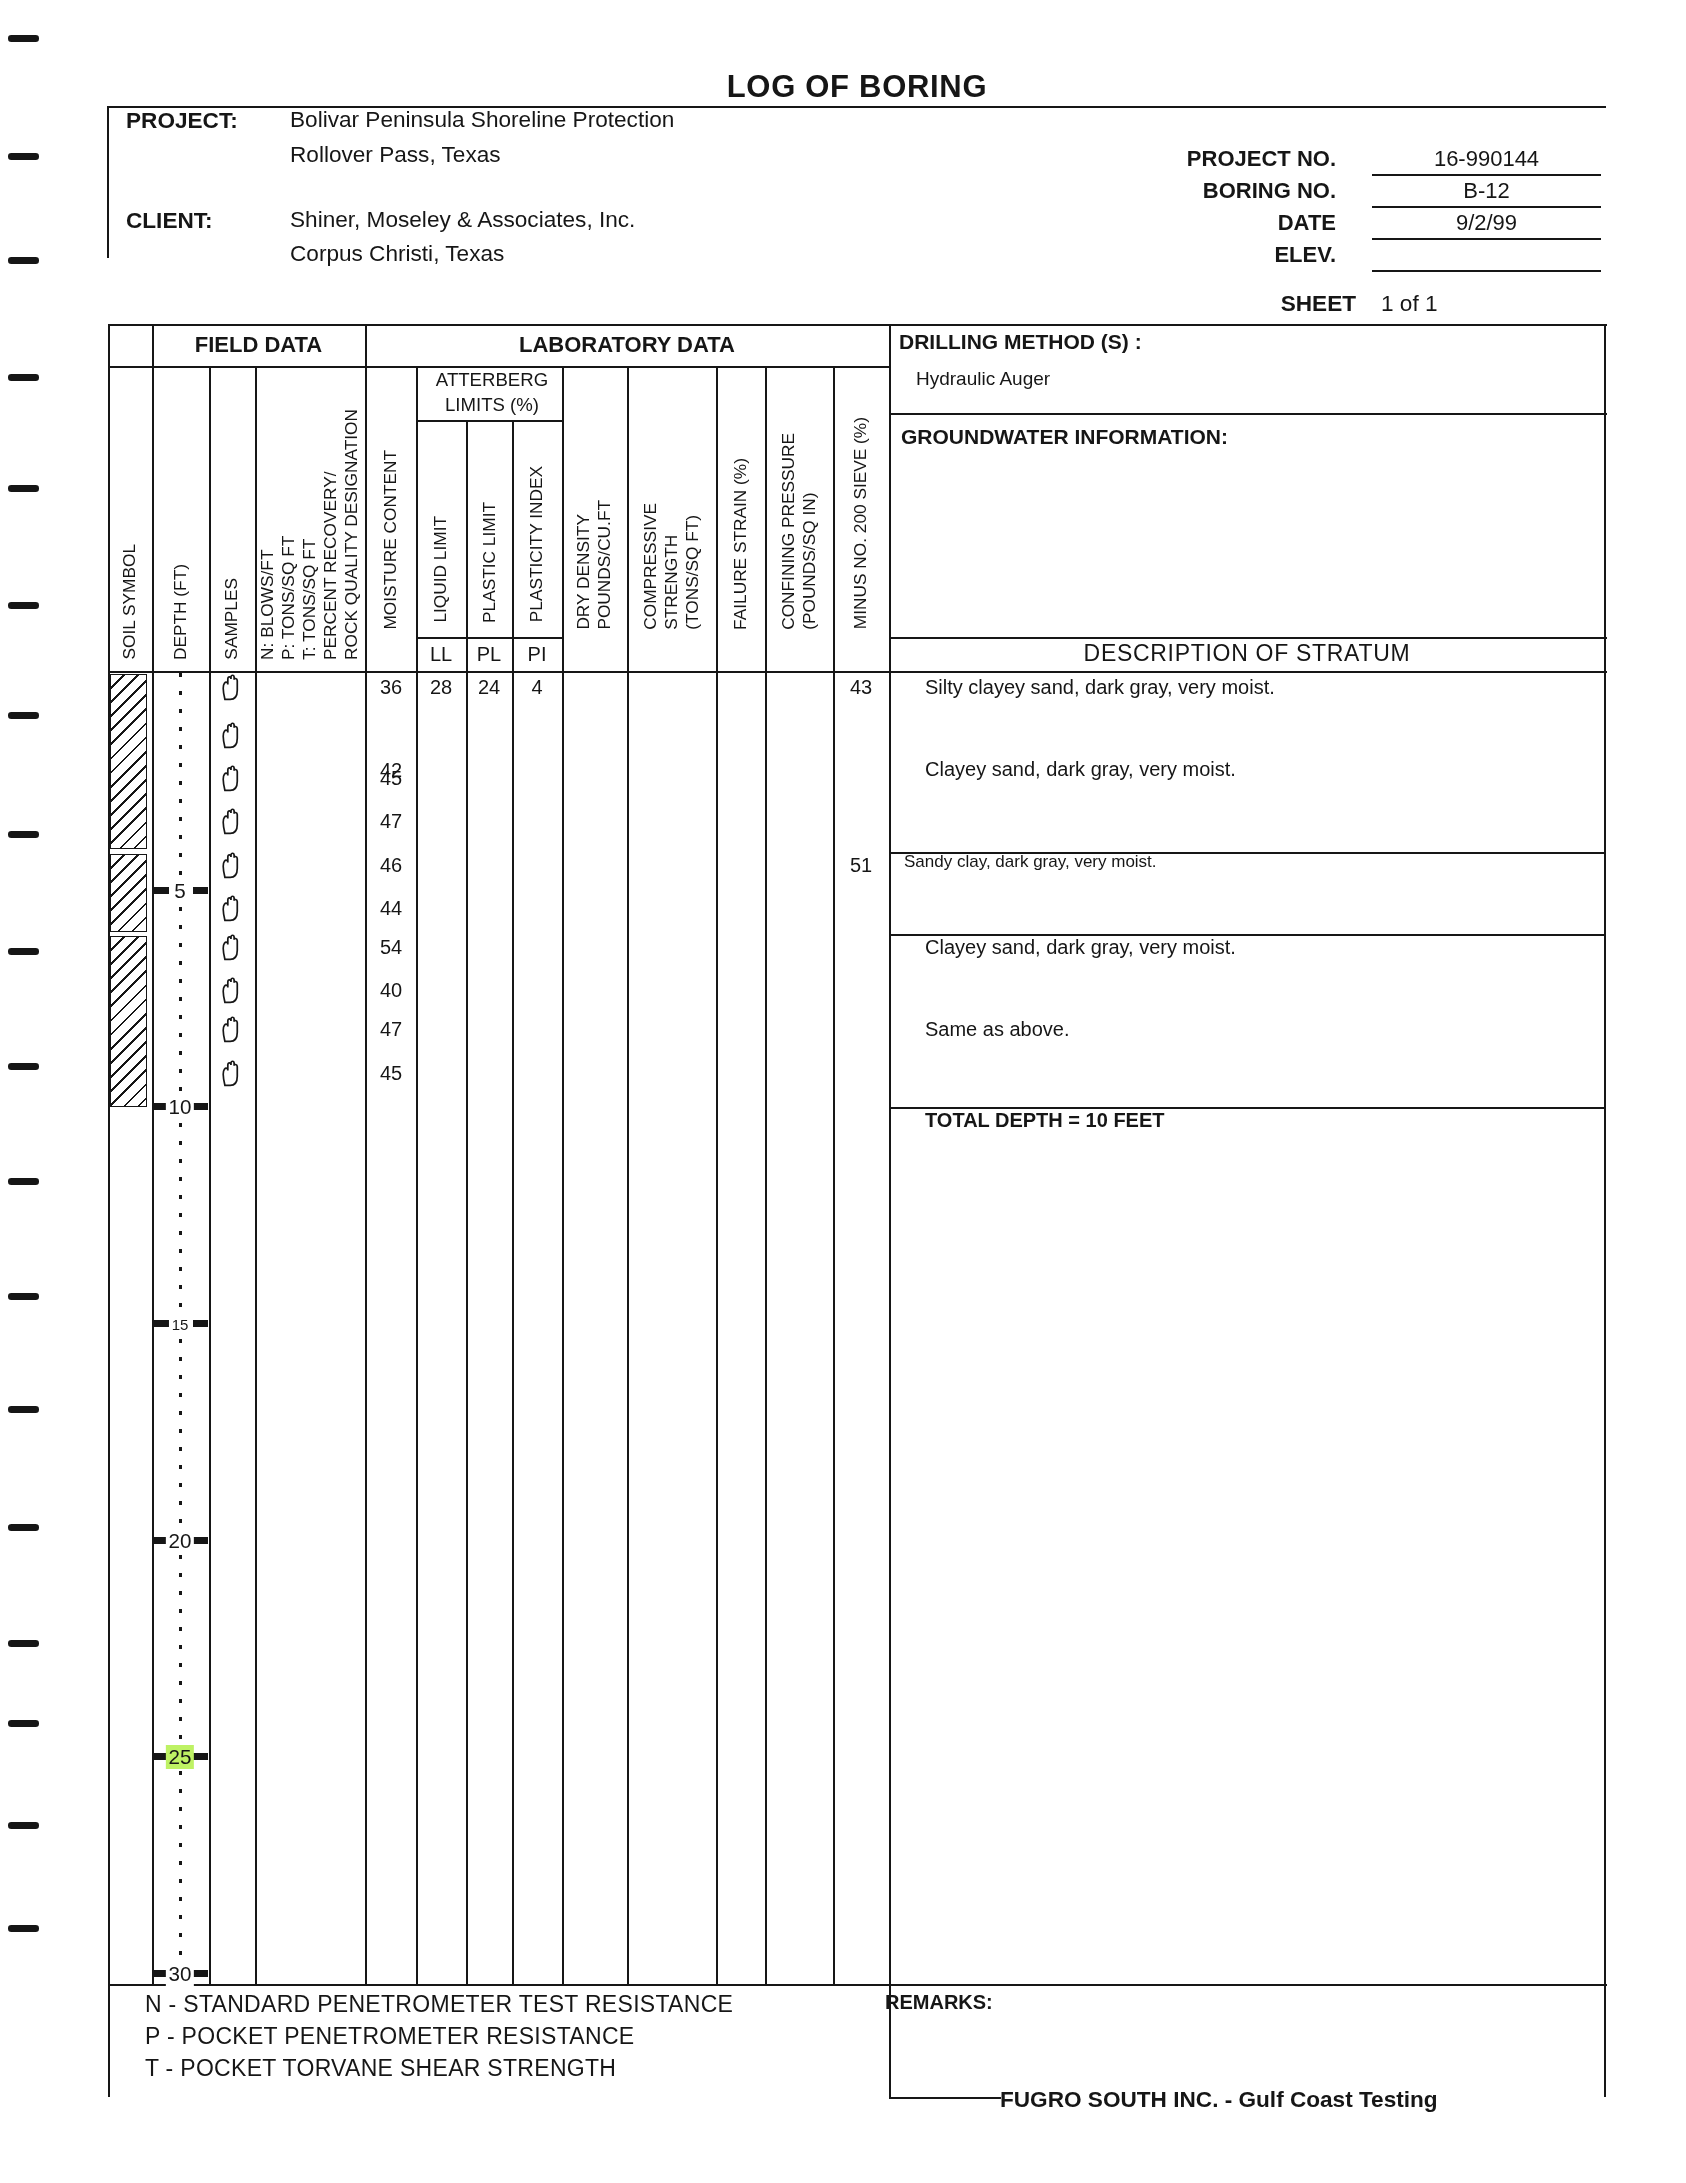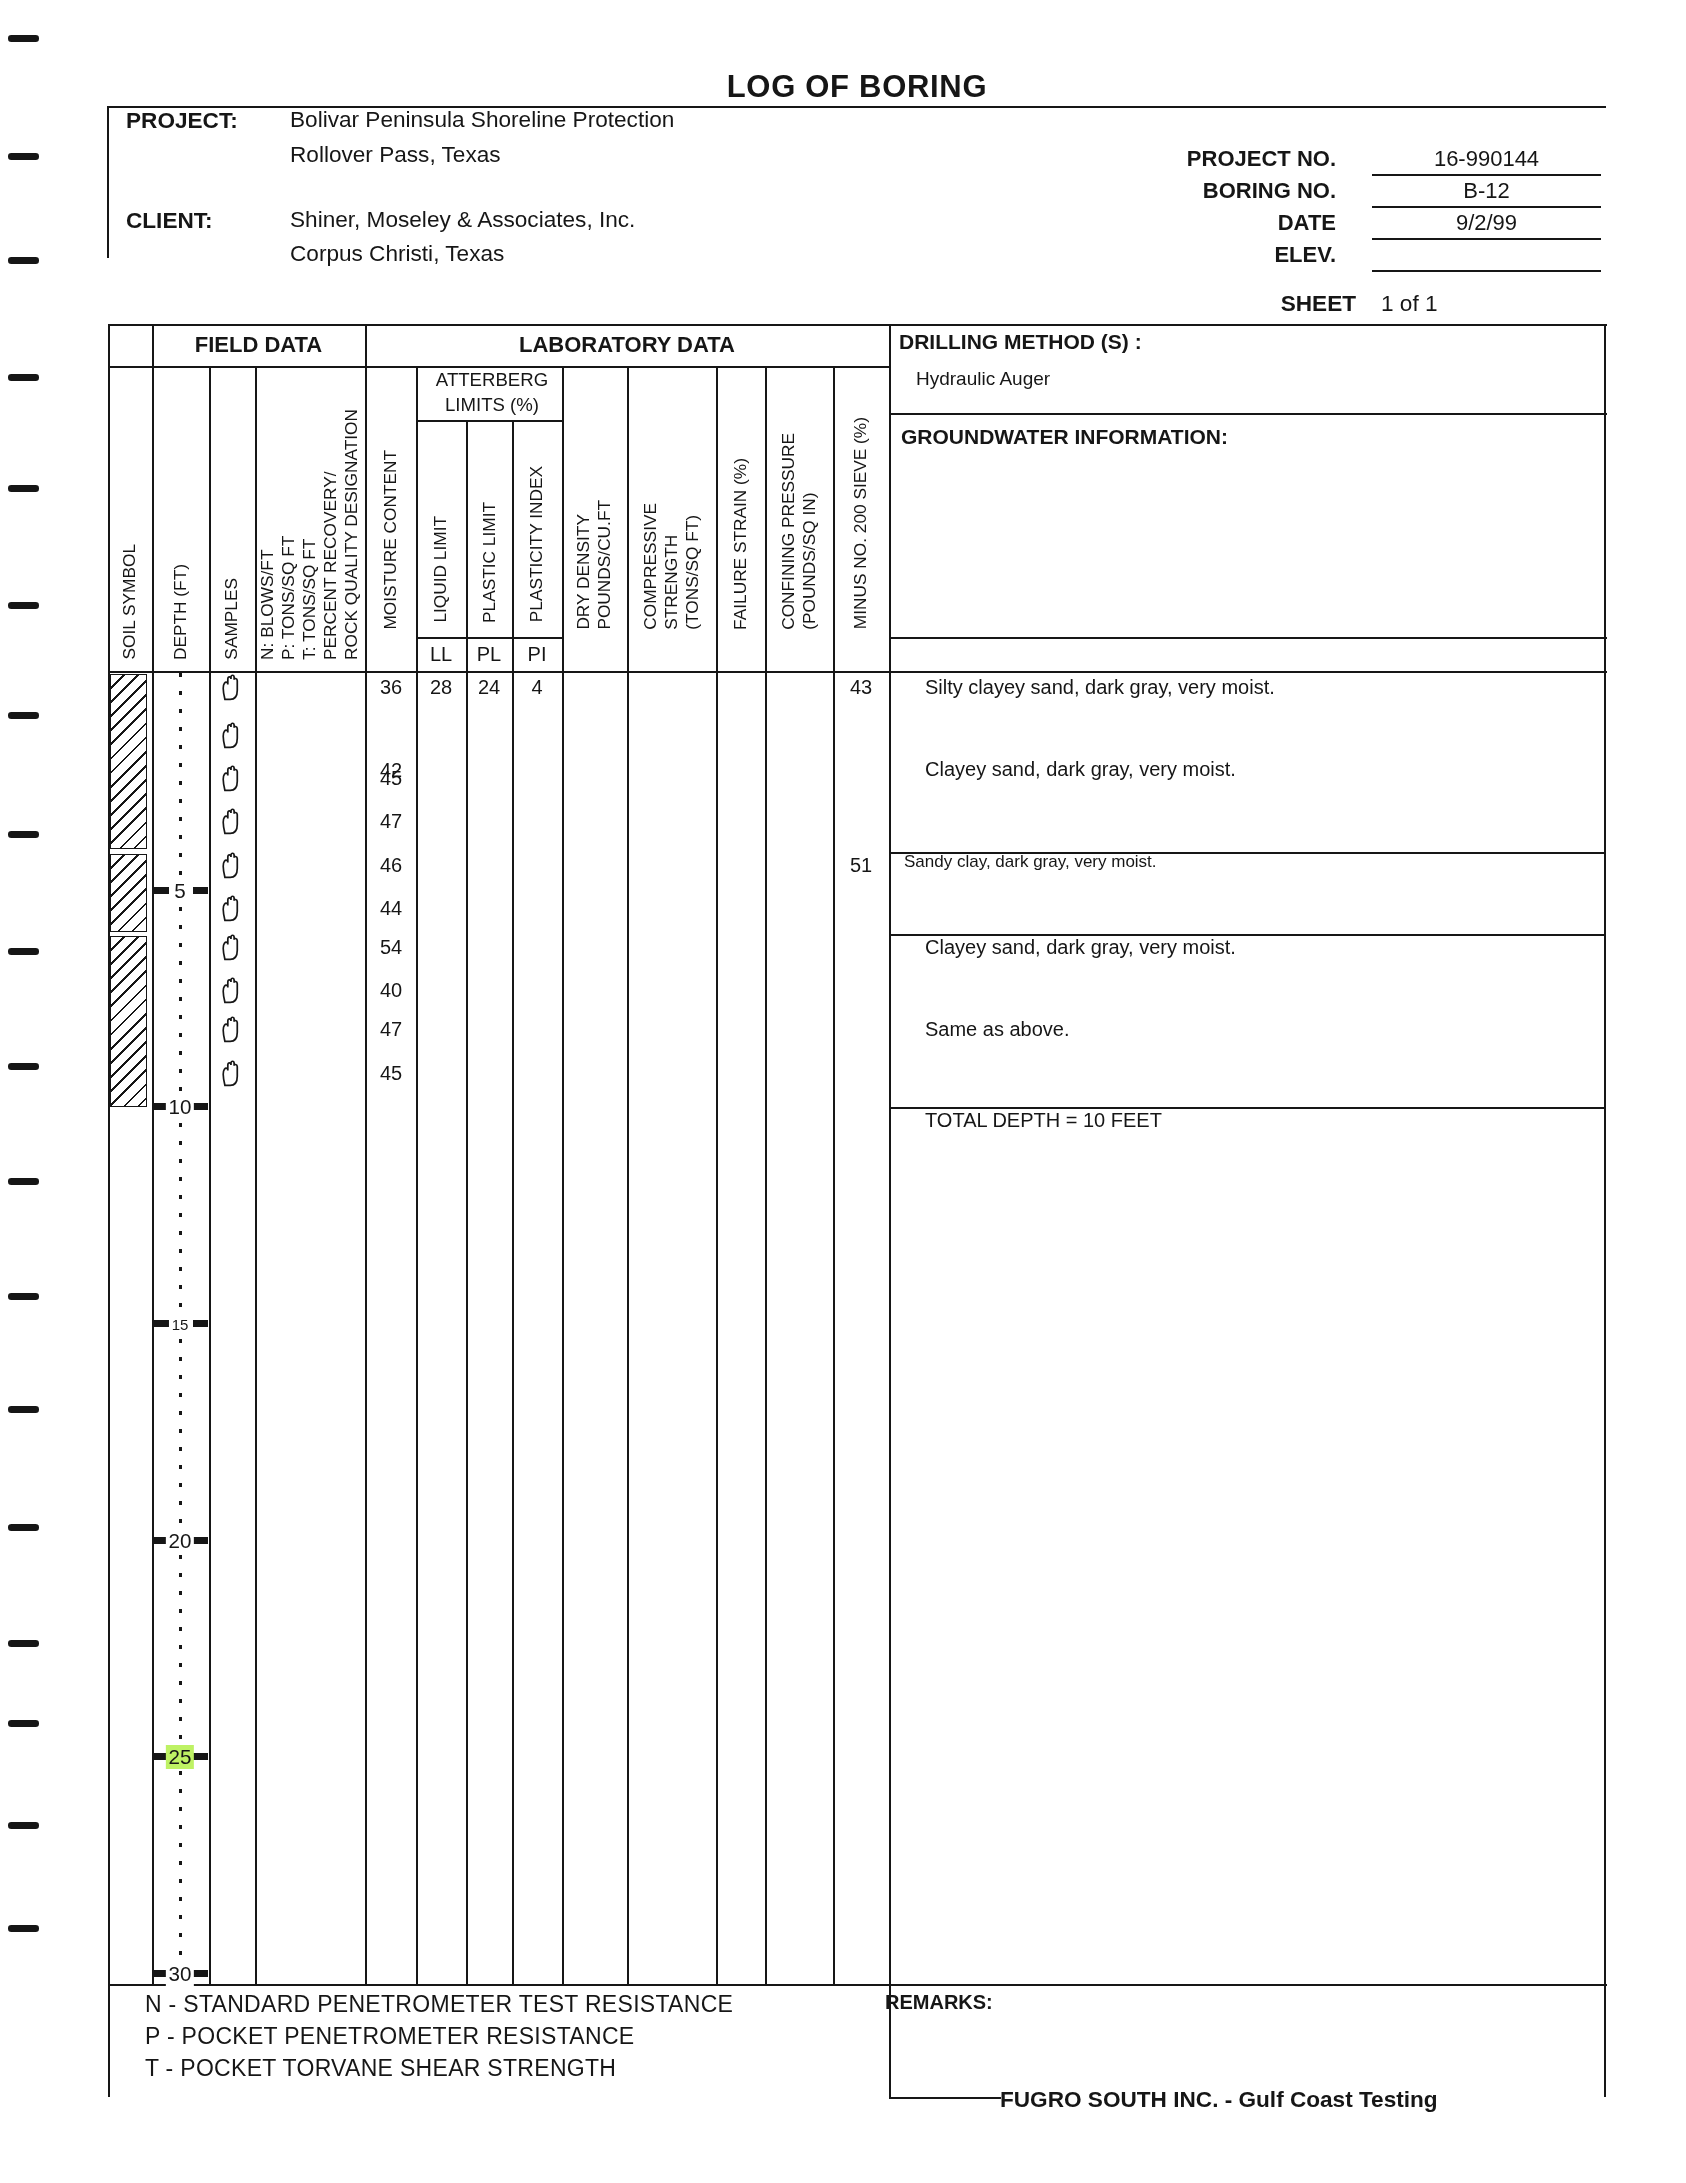--- a/index.html
+++ b/index.html
@@ -103,20 +103,21 @@
     <span class="vert">MINUS NO. 200 SIEVE (%)</span>
     </div>
 
   <div class="abs f29" style="left:441px;top:654px;transform:translate(-50%,-50%);font-size:20px;">LL</div>
   <div class="abs f29" style="left:489px;top:654px;transform:translate(-50%,-50%);font-size:20px;">PL</div>
   <div class="abs f29" style="left:537px;top:654px;transform:translate(-50%,-50%);font-size:20px;">PI</div>
 
   <div class="abs bold" style="left:899px;top:330px;font-size:21px;">DRILLING METHOD (S) :</div>
   <div class="abs f29" style="left:916px;top:368px;">Hydraulic Auger</div>
   <div class="abs bold" style="left:901px;top:425px;font-size:21px;">GROUNDWATER INFORMATION:</div>
+  <div class="abs center" style="left:889px;top:640px;width:716px;font-size:23px;letter-spacing:0.7px;">DESCRIPTION OF STRATUM</div>
 
   <div id="dotline"></div>
 
   <div class="abs" style="left:145px;top:1991px;font-size:23px;letter-spacing:0.3px;">N - STANDARD PENETROMETER TEST RESISTANCE</div>
   <div class="abs" style="left:145px;top:2023px;font-size:23px;letter-spacing:0.3px;">P - POCKET PENETROMETER RESISTANCE</div>
   <div class="abs" style="left:145px;top:2055px;font-size:23px;letter-spacing:0.3px;">T - POCKET TORVANE SHEAR STRENGTH</div>
 
   <div class="abs bold" style="left:885px;top:1991px;font-size:20px;">REMARKS:</div>
 
   <div class="abs bold" style="left:1000px;top:2087px;font-size:22.6px;">FUGRO SOUTH INC. - Gulf Coast Testing</div>
@@ -233,18 +234,18 @@
     <div style="position:absolute;left:861px;top:687px;transform:translate(-50%,-50%);font-size:20px;">43</div>
     <div style="position:absolute;left:861px;top:865px;transform:translate(-50%,-50%);font-size:20px;">51</div>
     <div style="position:absolute;left:925px;top:687px;transform:translateY(-50%);font-size:20px;">Silty clayey sand, dark gray, very moist.</div>
     <div style="position:absolute;left:925px;top:769px;transform:translateY(-50%);font-size:20px;">Clayey sand, dark gray, very moist.</div>
     <div style="position:absolute;left:891px;top:852px;width:714px;height:2px;background:#161616;"></div>
     <div style="position:absolute;left:904px;top:862px;transform:translateY(-50%);font-size:17px;">Sandy clay, dark gray, very moist.</div>
     <div style="position:absolute;left:891px;top:934px;width:714px;height:2px;background:#161616;"></div>
     <div style="position:absolute;left:925px;top:947px;transform:translateY(-50%);font-size:20px;">Clayey sand, dark gray, very moist.</div>
     <div style="position:absolute;left:925px;top:1029px;transform:translateY(-50%);font-size:20px;">Same as above.</div>
     <div style="position:absolute;left:891px;top:1107px;width:714px;height:2px;background:#161616;"></div>
-    <div style="position:absolute;left:925px;top:1120px;transform:translateY(-50%);font-size:20px;">TOTAL DEPTH = 10 FEET</div>
+    <div style="position:absolute;left:925px;top:1120px;transform:translateY(-50%);font-size:20px;font-weight:bold;">TOTAL DEPTH = 10 FEET</div>
     <div style="position:absolute;left:110px;top:674px;width:37px;height:175px;box-sizing:border-box;border:1.3px solid #161616;background:repeating-linear-gradient(135deg,#fff 0 8px,#161616 8px 10px);"></div>
     <div style="position:absolute;left:110px;top:854px;width:37px;height:78px;box-sizing:border-box;border:1.3px solid #161616;background:repeating-linear-gradient(135deg,#fff 0 8px,#161616 8px 10px);"></div>
     <div style="position:absolute;left:110px;top:936px;width:37px;height:171px;box-sizing:border-box;border:1.3px solid #161616;background:repeating-linear-gradient(135deg,#fff 0 8px,#161616 8px 10px);"></div>
   </div>
 
 
 </body></html>

